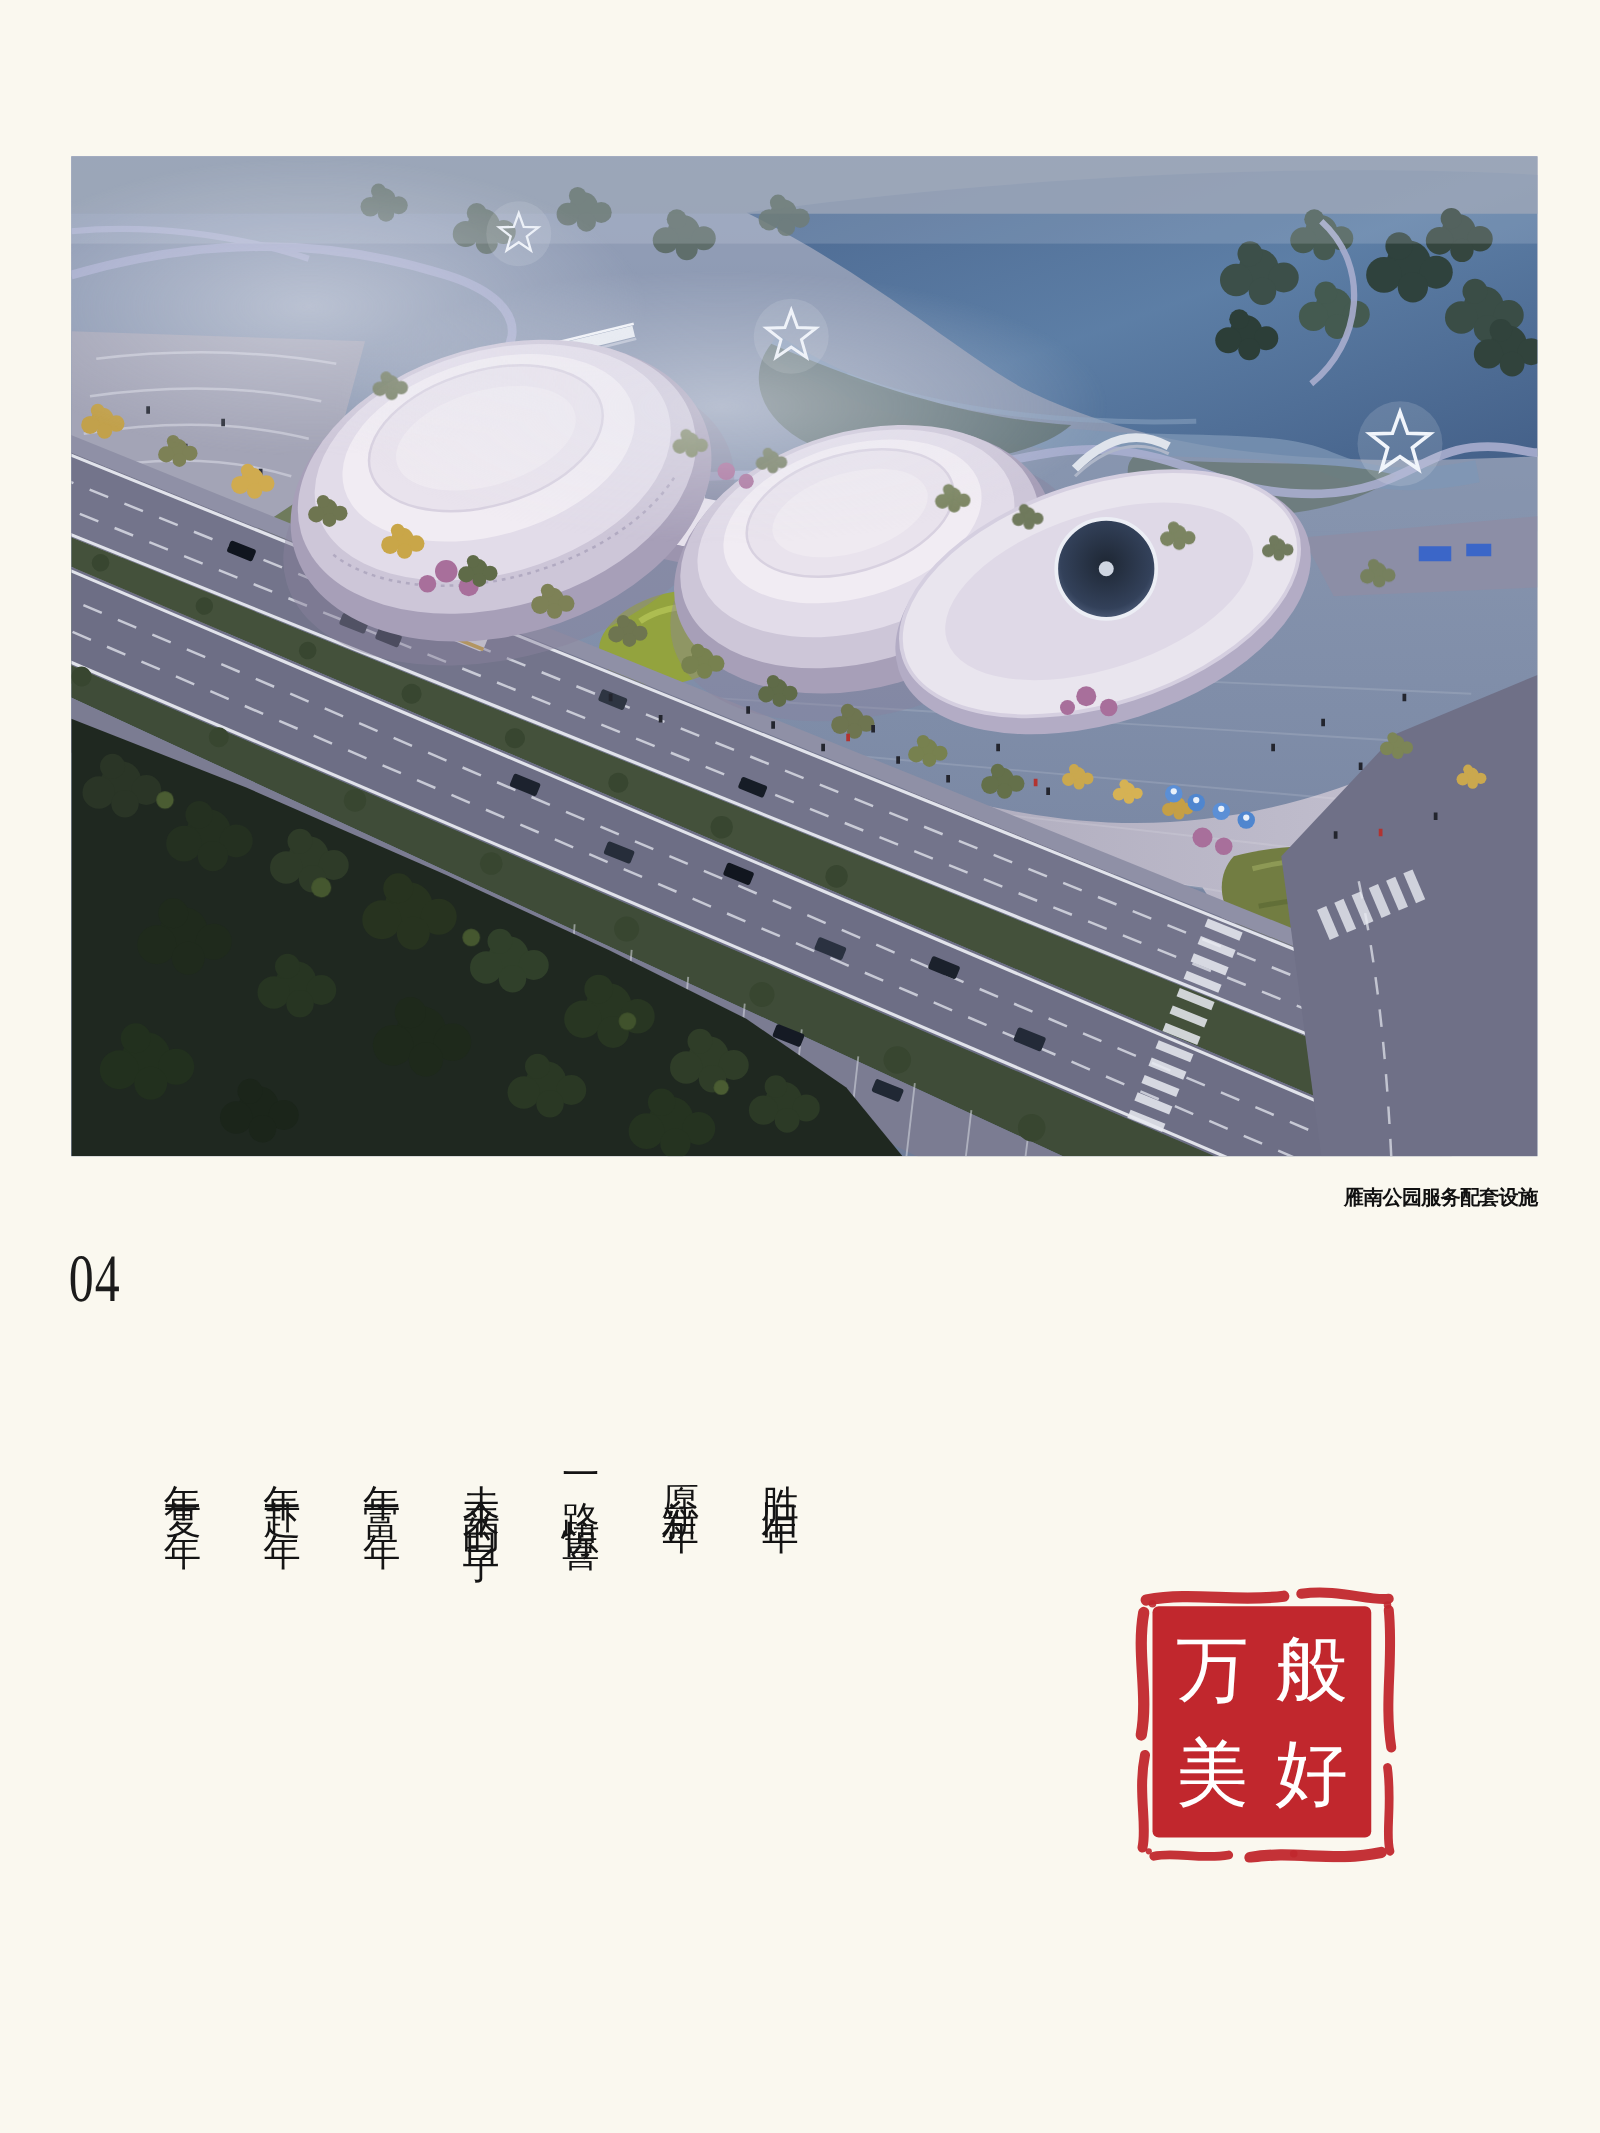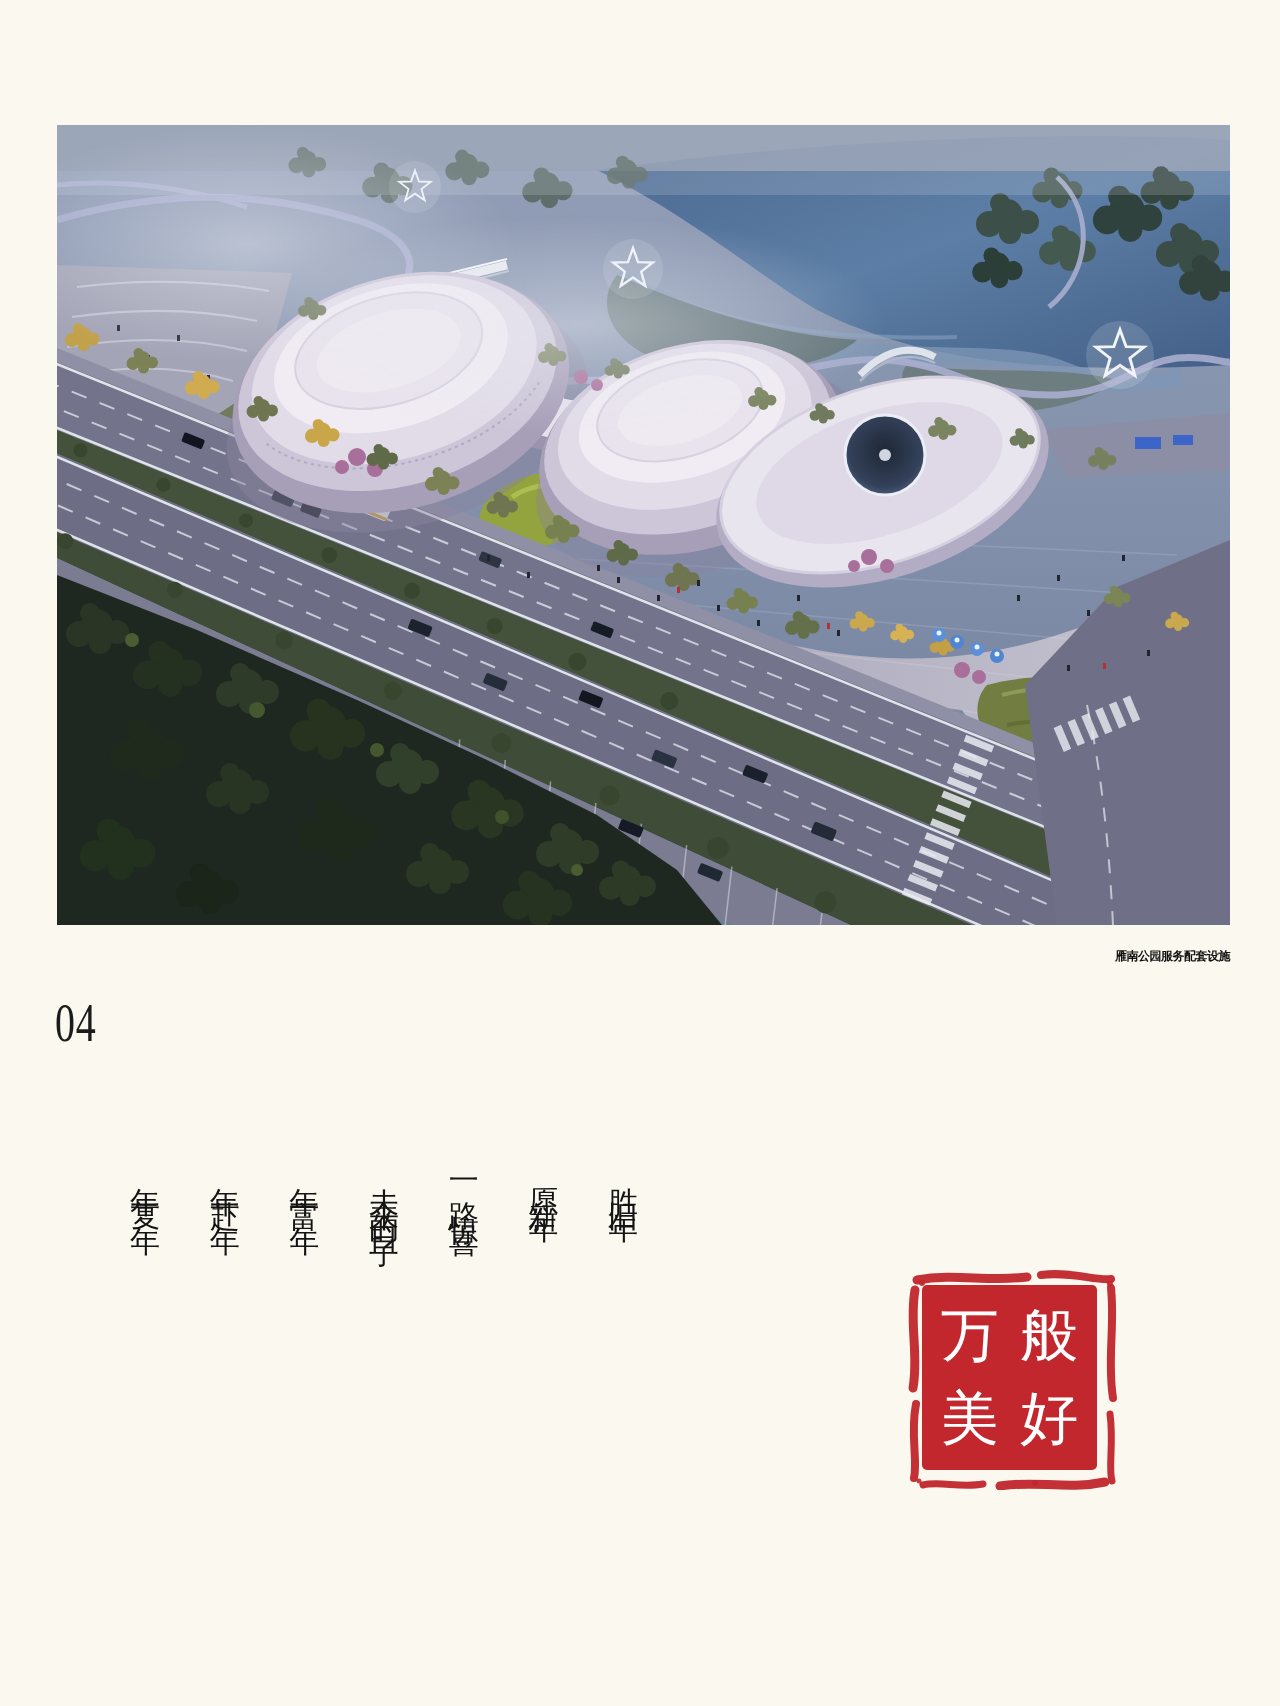--- a/index.html
+++ b/index.html
@@ -9,21 +9,21 @@
     font-family:"Liberation Serif","DejaVu Serif",serif;
     color:#161616;overflow:hidden;
   }
   .photo{
     position:absolute;left:57px;top:125px;width:1173px;height:800px;
     margin:0;overflow:hidden;background:#8b96ae;
   }
   .photo svg{display:block;width:1173px;height:800px;}
   .caption{
     position:absolute;top:948px;right:50px;
-    font-size:12px;font-weight:700;letter-spacing:-0.5px;
+    font-size:16px;font-weight:700;letter-spacing:-0.5px;
     color:#111;white-space:nowrap;
   }
   .page-number{
     position:absolute;left:55px;top:996px;
     font-size:54px;line-height:54px;color:#1b1b1b;
     transform:scaleX(0.74);transform-origin:left top;
     letter-spacing:1px;
   }
   .poem{
     position:absolute;left:127px;top:1164px;width:514px;height:235px;

